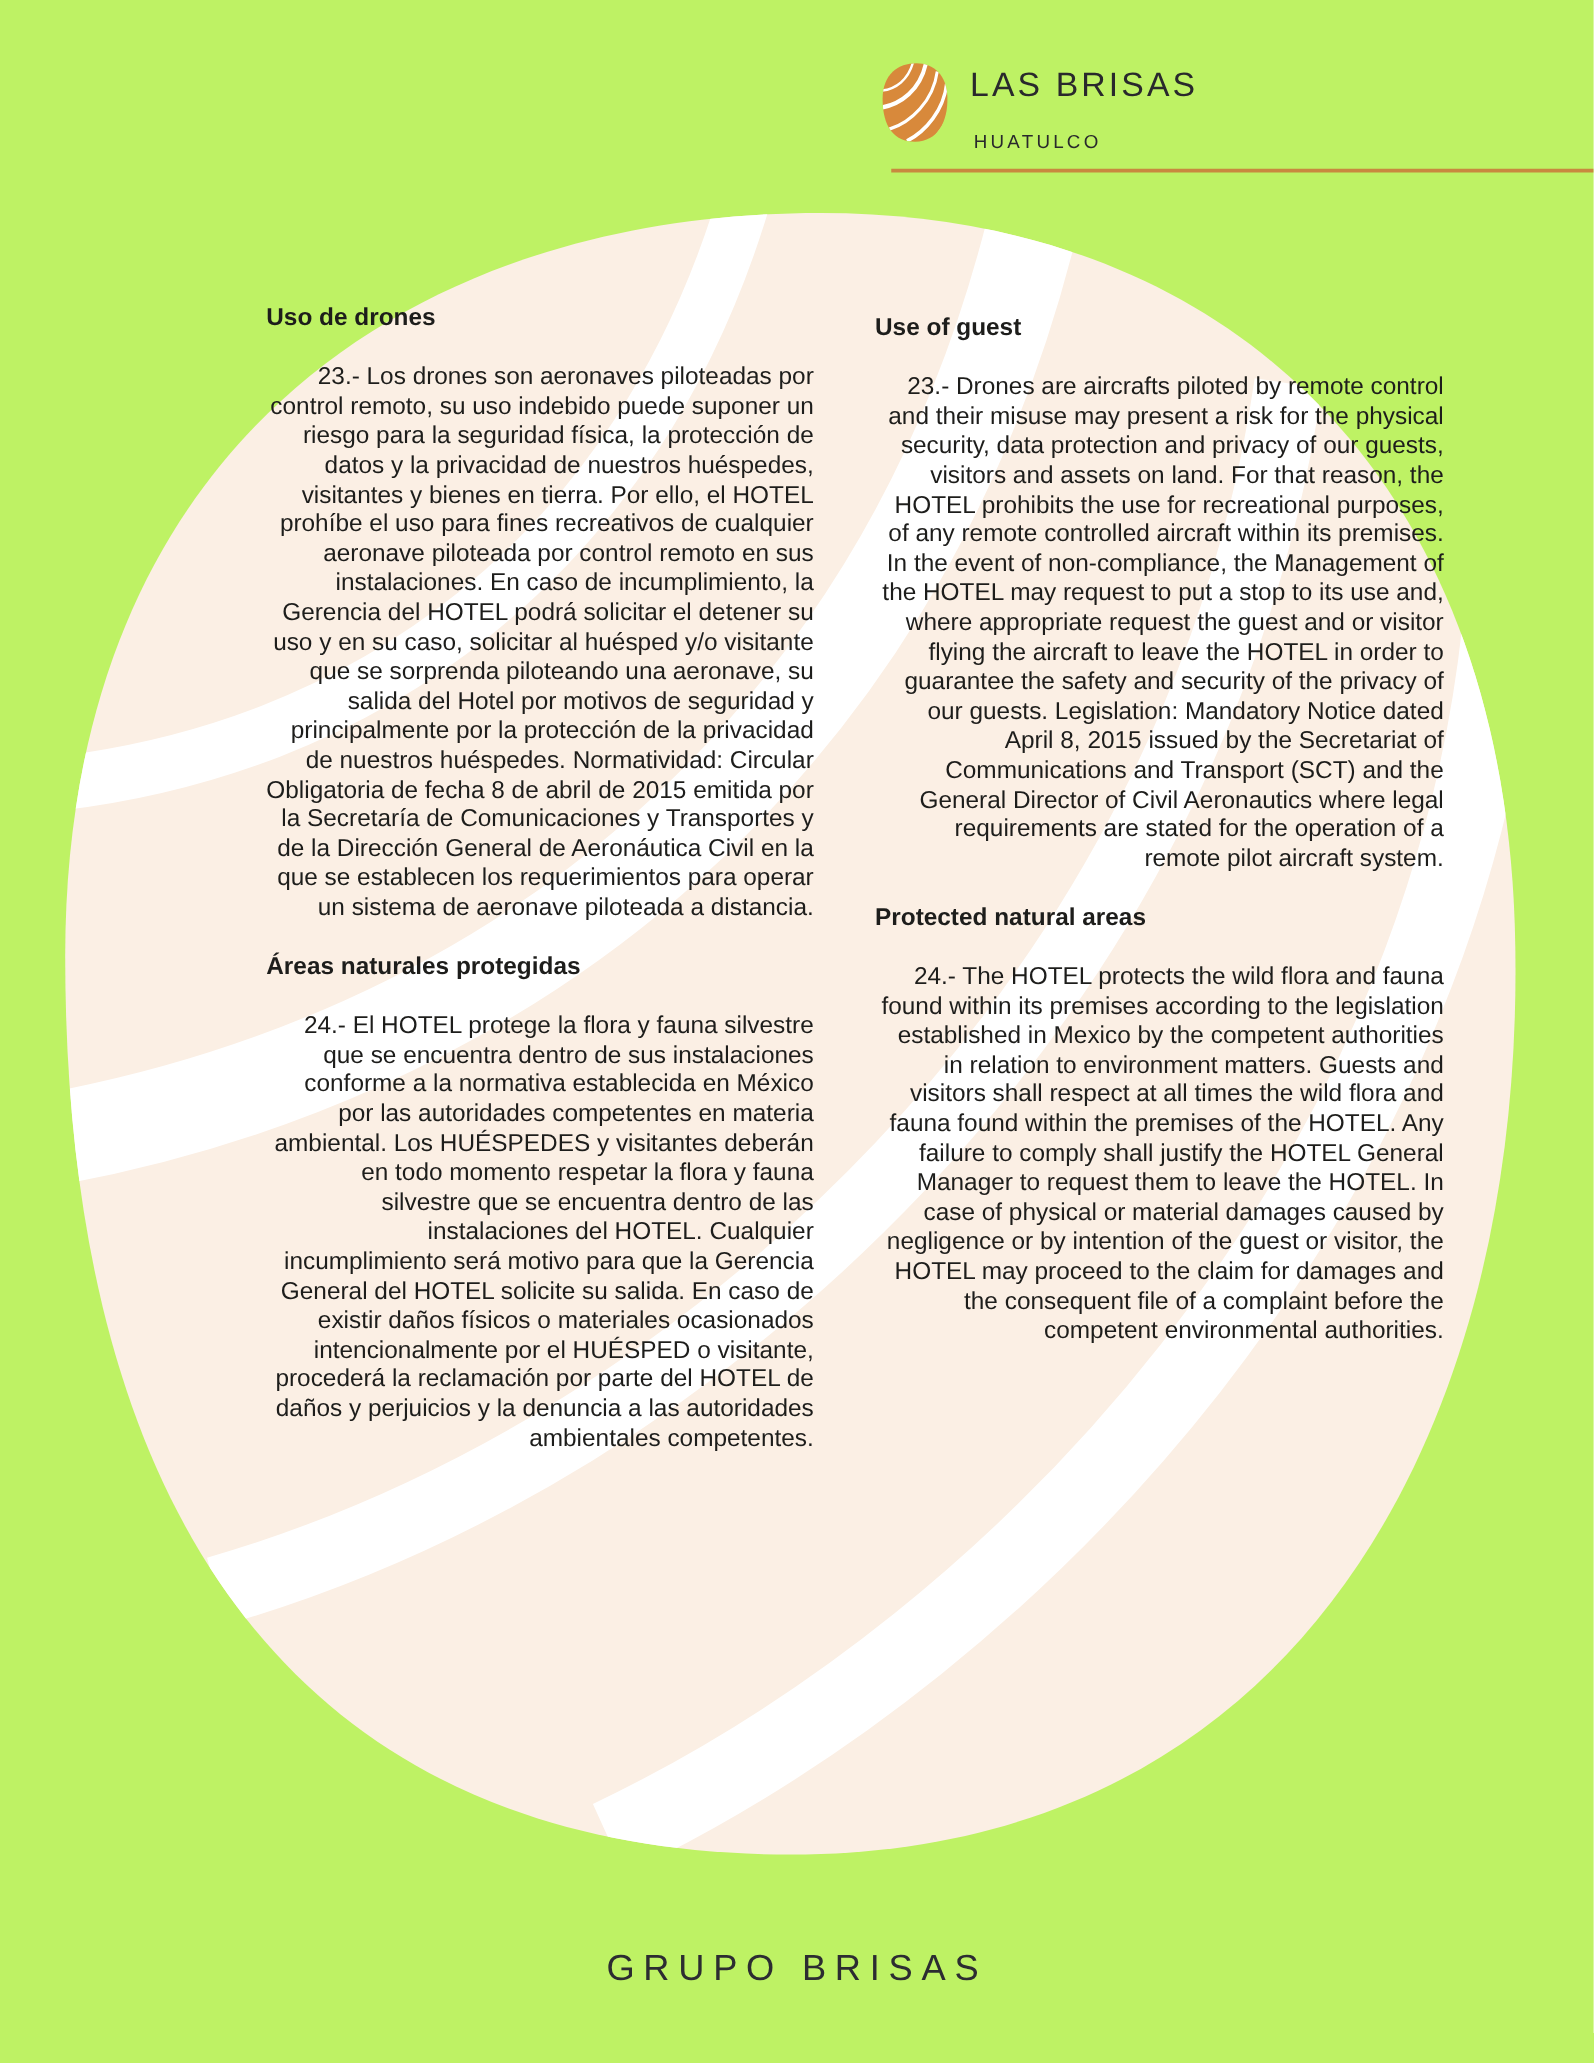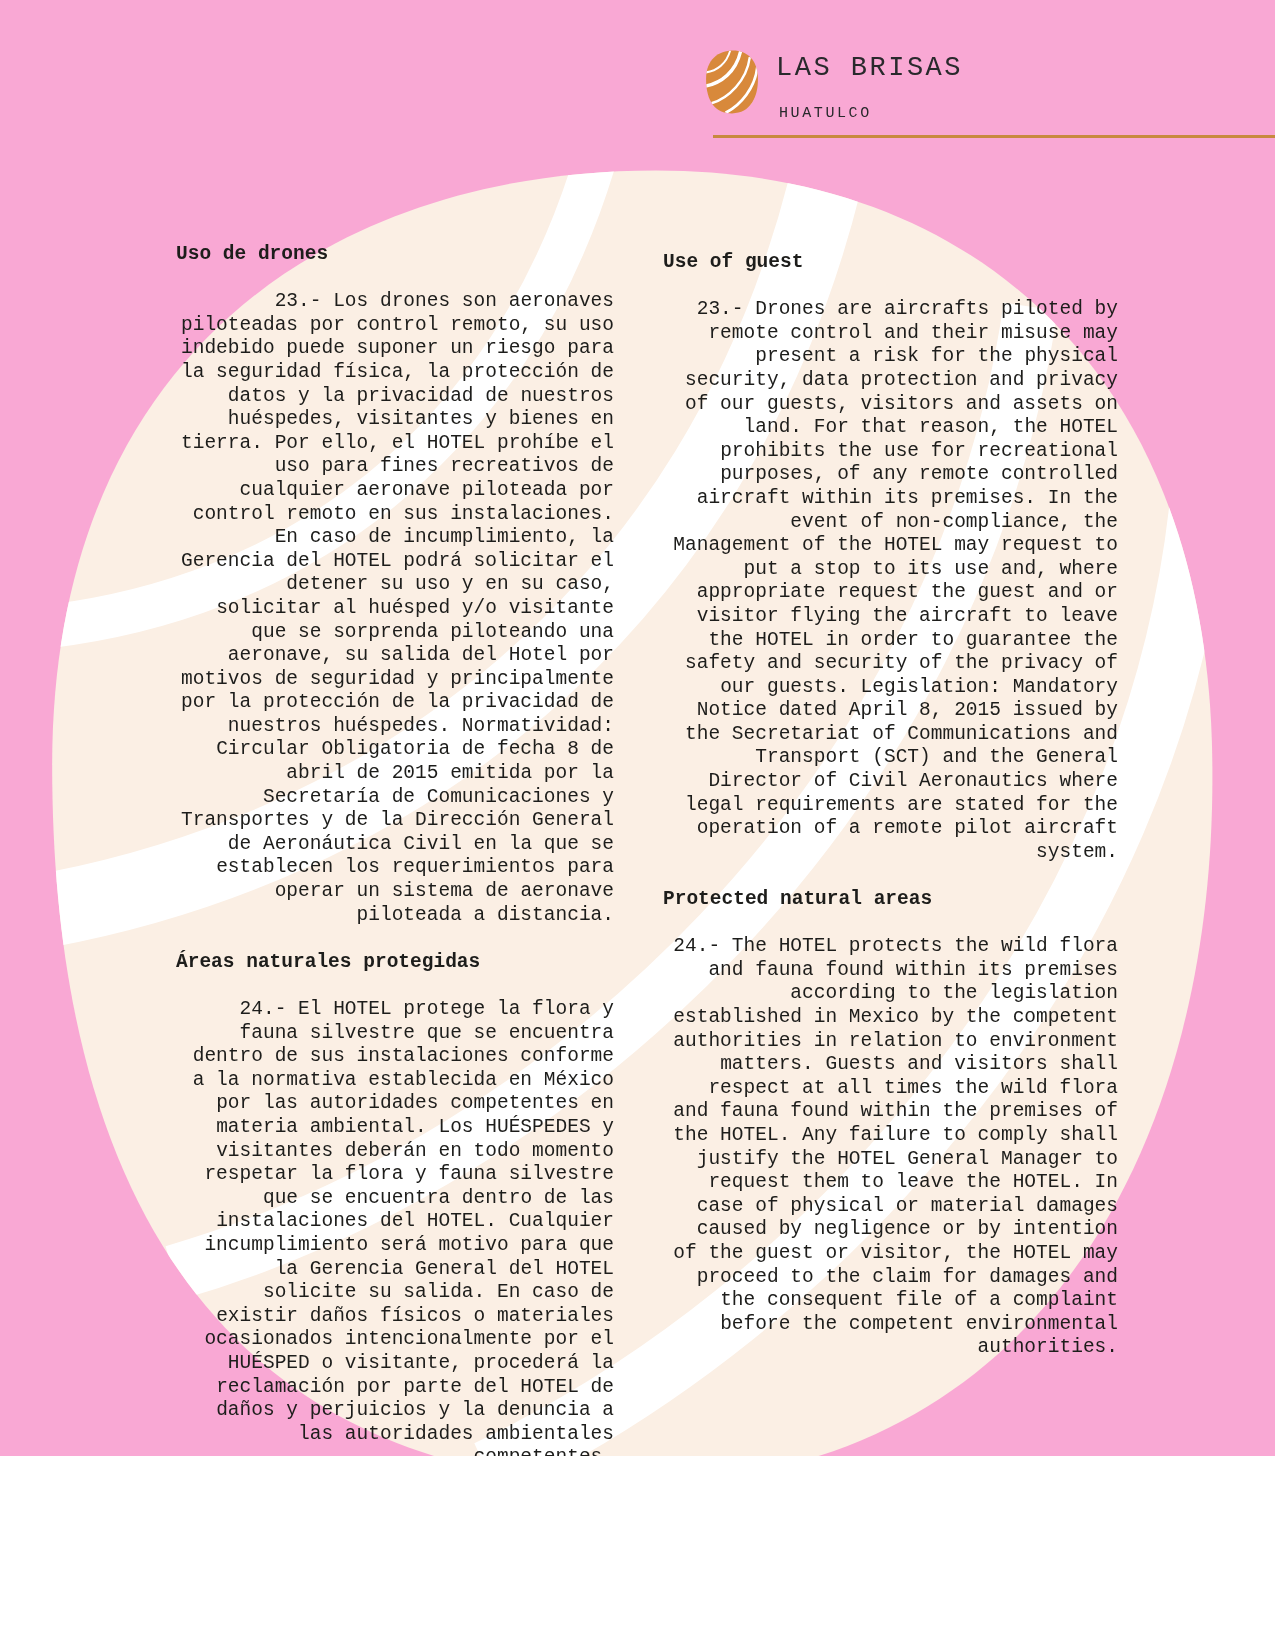--- a/index.html
+++ b/index.html
@@ -1,23 +1,23 @@
 <!DOCTYPE html>
 <html><head>
 <meta charset="utf-8">
 <style>
   * { margin:0; padding:0; box-sizing:border-box; }
   html, body { background:#ffffff; }
   .page {
     position:relative;
     width:1275px;
-    height:1456px;
-    background:#f9a8d4;
+    height:1650px;
+    background:#bef264;
     overflow:hidden;
-    font-family:Liberation Mono, monospace;
+    font-family:Liberation Sans, sans-serif;
     color:#1d1d1b;
   }
   .watermark {
     position:absolute;
     left:28px;
     top:158px;
     width:1208px;
     height:1338px;
     color:#FBEFE4;
     pointer-events:none;
@@ -55,20 +55,21 @@
     right:0;
     top:135px;
     height:3px;
     background:#C8893F;
   }
   .col {
     position:absolute;
     font-size:19.5px;
     line-height:23.6px;
     color:#1d1d1b;
+    margin-left:37px;
   }
   .col-left  { left:176px; top:243px; width:438px; }
   .col-right { left:663px; top:251px; width:455px; }
   .col h3 {
     font-size:19.5px;
     line-height:23.6px;
     font-weight:bold;
     margin:0 0 23.6px 0;
   }
   .col p { margin:0 0 23.6px 0;text-align:right; }
@@ -128,14 +129,15 @@
     <p>24.- El HOTEL protege la flora y fauna silvestre que se encuentra dentro de sus instalaciones conforme a la normativa establecida en México por las autoridades competentes en materia ambiental. Los HUÉSPEDES y visitantes deberán en todo momento respetar la flora y fauna silvestre que se encuentra dentro de las instalaciones del HOTEL. Cualquier incumplimiento será motivo para que la Gerencia General del HOTEL solicite su salida. En caso de existir daños físicos o materiales ocasionados intencionalmente por el HUÉSPED o visitante, procederá la reclamación por parte del HOTEL de daños y perjuicios y la denuncia a las autoridades ambientales competentes.</p>
   </section>
 
   <section class="col col-right">
     <h3>Use of guest</h3>
     <p>23.- Drones are aircrafts piloted by remote control and their misuse may present a risk for the physical security, data protection and privacy of our guests, visitors and assets on land. For that reason, the HOTEL prohibits the use for recreational purposes, of any remote controlled aircraft within its premises. In the event of non-compliance, the Management of the HOTEL may request to put a stop to its use and, where appropriate request the guest and or visitor flying the aircraft to leave the HOTEL in order to guarantee the safety and security of the privacy of our guests. Legislation: Mandatory Notice dated April 8, 2015 issued by the Secretariat of Communications and Transport (SCT) and the General Director of Civil Aeronautics where legal requirements are stated for the operation of a remote pilot aircraft system.</p>
     <h3>Protected natural areas</h3>
     <p>24.- The HOTEL protects the wild flora and fauna found within its premises according to the legislation established in Mexico by the competent authorities in relation to environment matters. Guests and visitors shall respect at all times the wild flora and fauna found within the premises of the HOTEL. Any failure to comply shall justify the HOTEL General Manager to request them to leave the HOTEL. In case of physical or material damages caused by negligence or by intention of the guest or visitor, the HOTEL may proceed to the claim for damages and the consequent file of a complaint before the competent environmental authorities.</p>
   </section>
 
+  <div class="footer-brand">GRUPO BRISAS</div>
 
 </div>
 
 </body></html>

